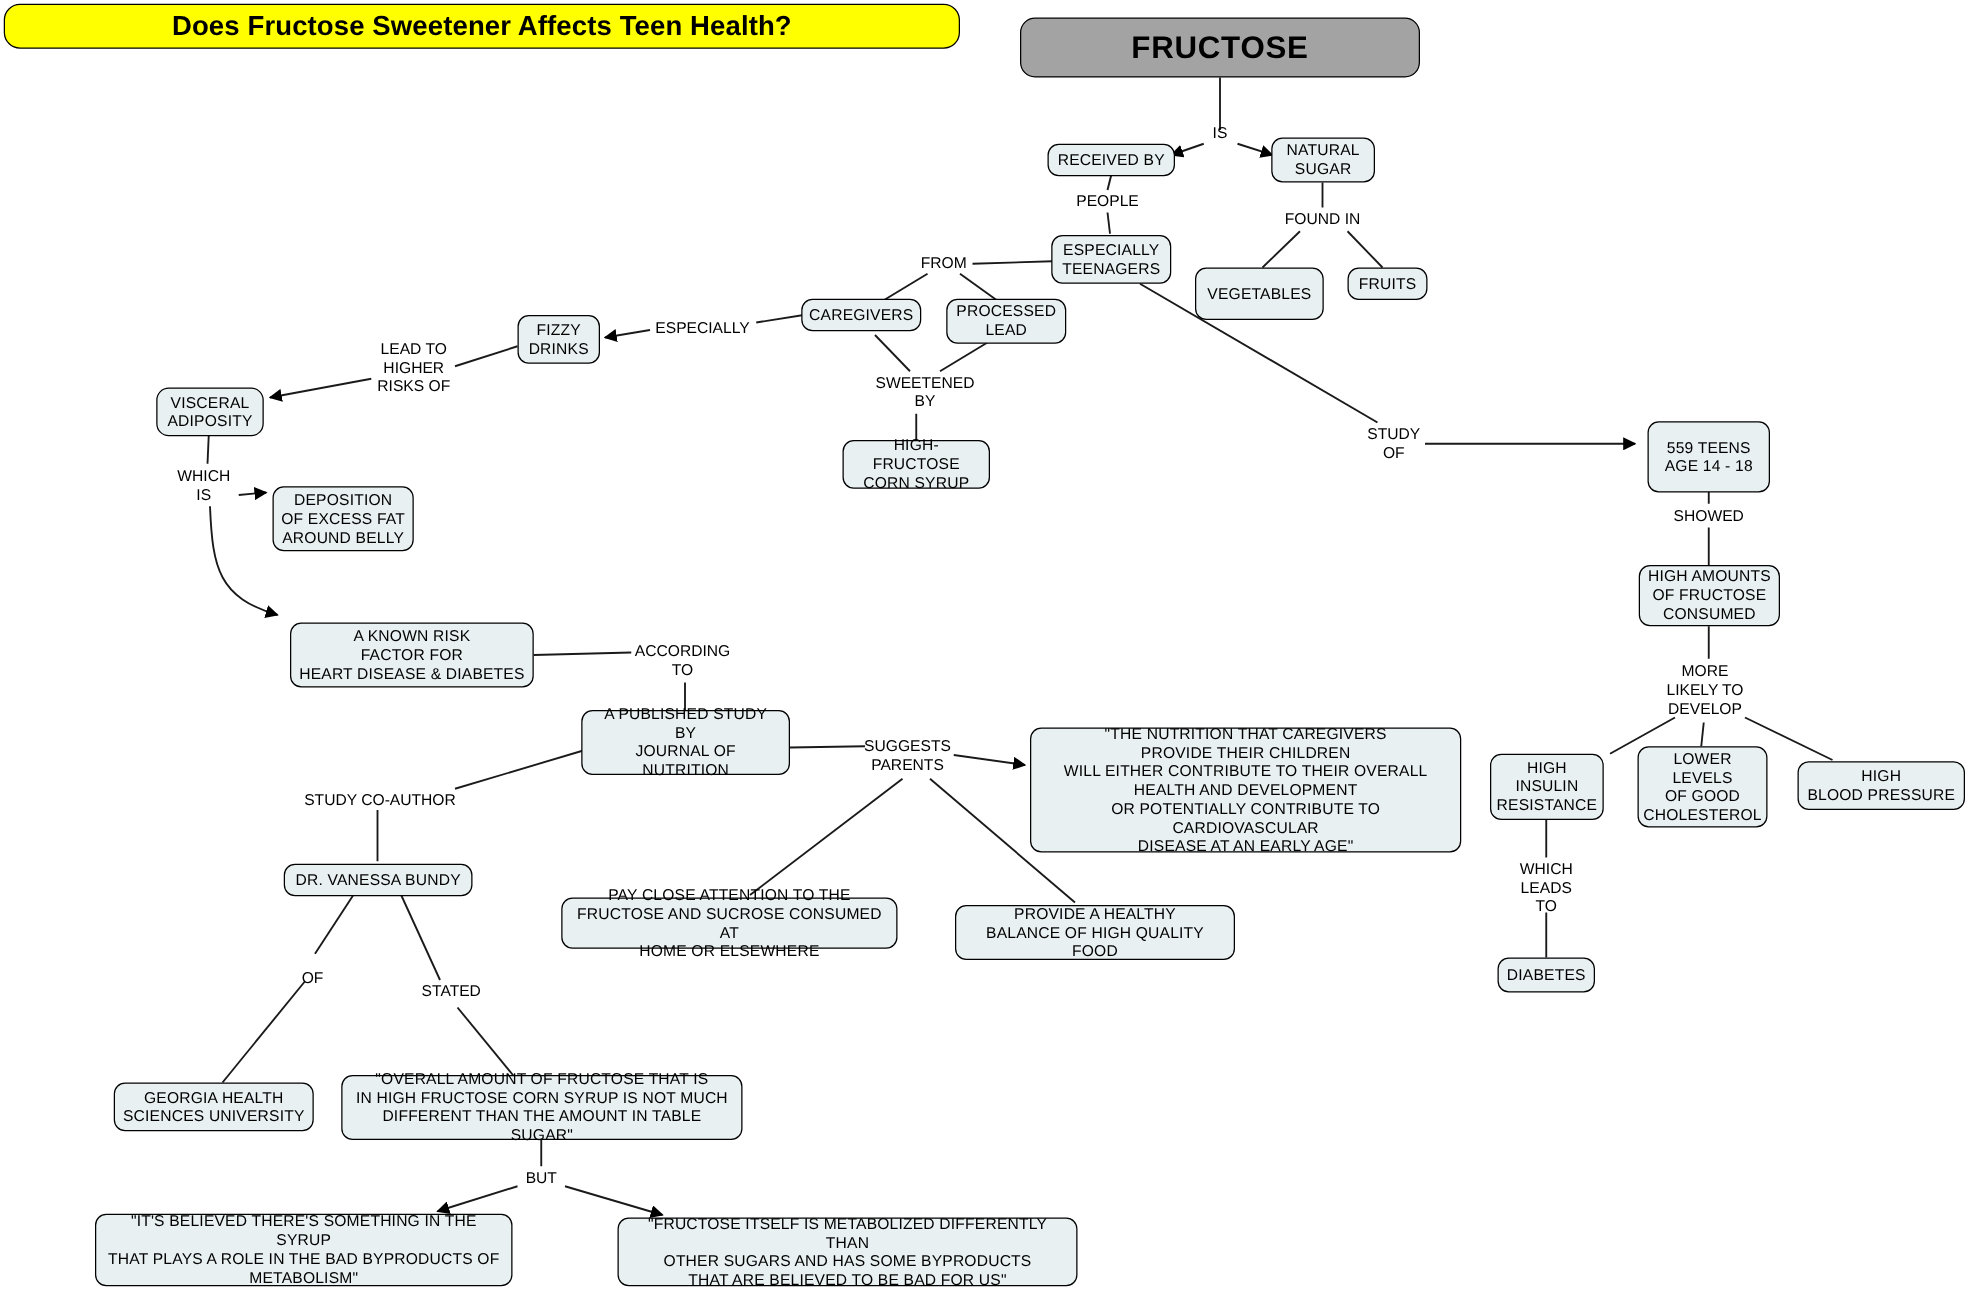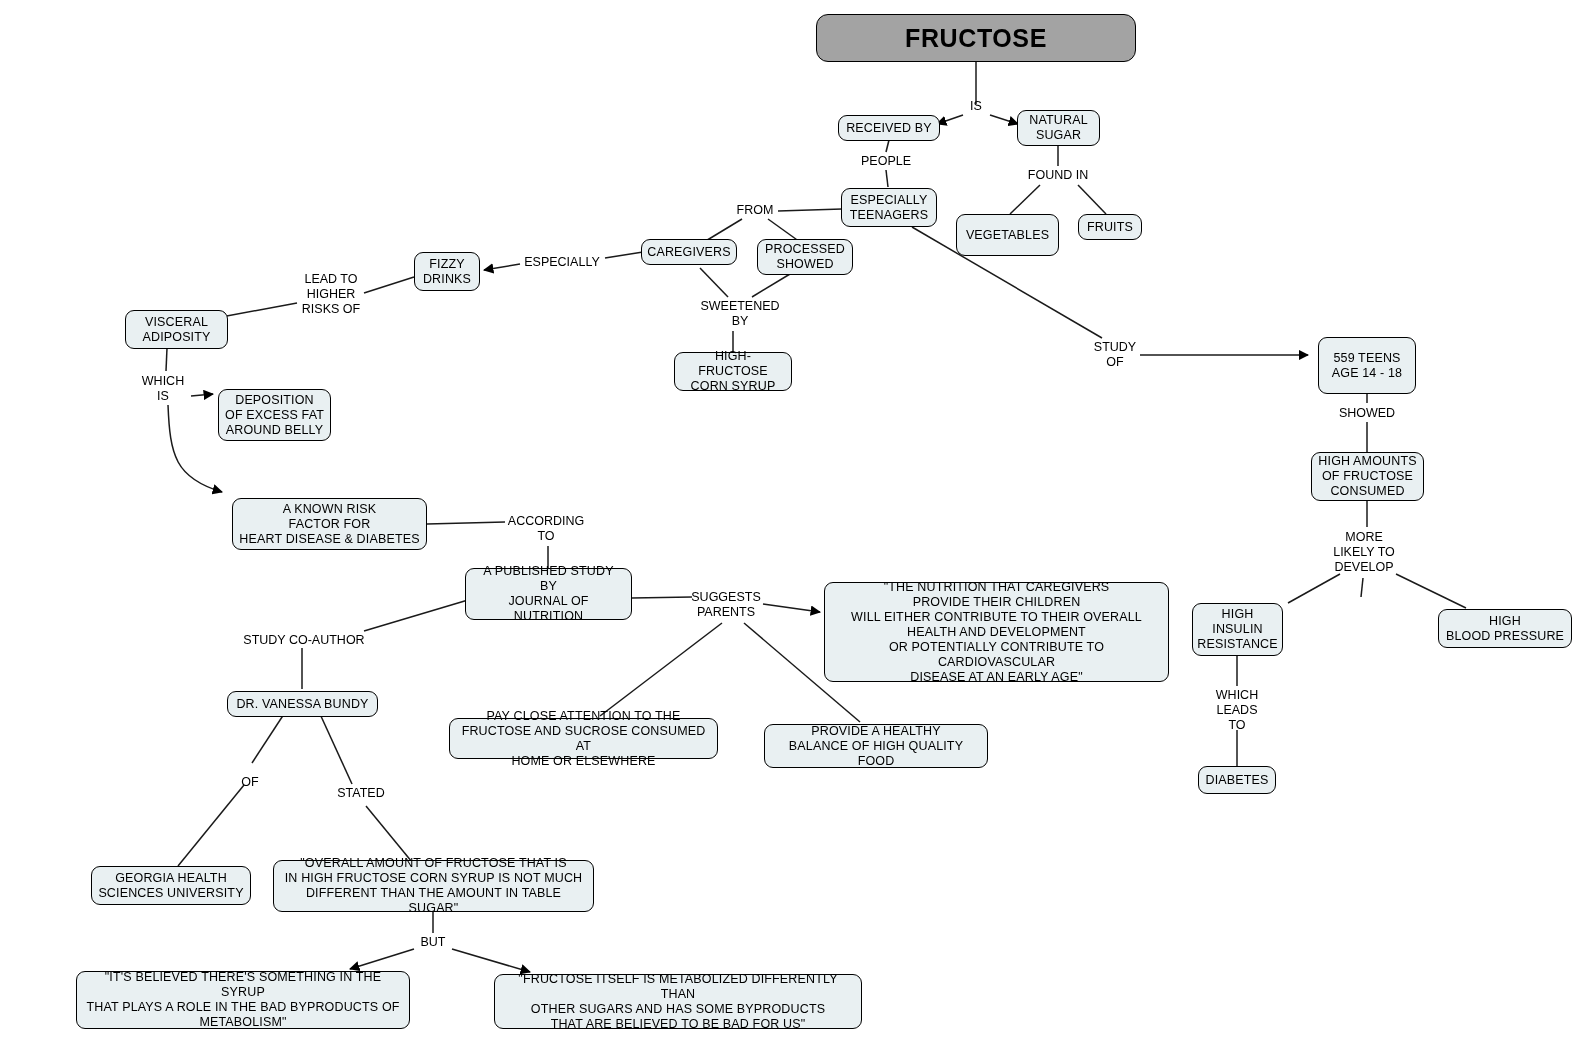--- a/index.html
+++ b/index.html
@@ -132,47 +132,48 @@
       <path d="M 1367 501 L 1367 527"></path>
       <path d="M 1340 574 L 1288 603"></path>
       <path d="M 1363 578 L 1361 597"></path>
       <path d="M 1396 574 L 1466 608"></path>
 
       <path d="M 1237 656 L 1237 686"></path>
       <path d="M 1237 730 L 1237 766"></path>
     </g>
   </svg>
 
+  <div class="title-banner" style="left:3px; top:3px; width:765px; height:36px;">Does Fructose Sweetener Affects Teen Health?</div>
 
   <div class="node root" style="left:816px; top:14px; width:320px; height:48px;">FRUCTOSE</div>
 
   <div class="node" style="left:838px; top:115px; width:102px; height:26px;">RECEIVED BY</div>
 
   <div class="node" style="left:1017px; top:110px; width:83px; height:36px;">NATURAL
 SUGAR</div>
 
   <div class="node" style="left:956px; top:214px; width:103px; height:42px;">VEGETABLES</div>
 
   <div class="node" style="left:1078px; top:214px; width:64px; height:26px;">FRUITS</div>
 
   <div class="node" style="left:841px; top:188px; width:96px; height:39px;">ESPECIALLY
 TEENAGERS</div>
 
   <div class="node" style="left:641px; top:239px; width:96px; height:26px;">CAREGIVERS</div>
 
   <div class="node" style="left:757px; top:239px; width:96px; height:36px;">PROCESSED
-SHOWED</div>
+LEAD</div>
 
   <div class="node" style="left:674px; top:352px; width:118px; height:39px;">HIGH-FRUCTOSE
 CORN SYRUP</div>
 
   <div class="node" style="left:414px; top:252px; width:66px; height:39px;">FIZZY
 DRINKS</div>
 
-  <div class="node" style="left:125px; top:310px; width:103px; height:39px;">VISCERAL
+  <div class="node" style="left:125px; top:310px; width:86px; height:39px;border-radius:10px;">VISCERAL
 ADIPOSITY</div>
 
   <div class="node" style="left:218px; top:389px; width:113px; height:52px;">DEPOSITION
 OF EXCESS FAT
 AROUND BELLY</div>
 
   <div class="node" style="left:232px; top:498px; width:195px; height:52px;">A KNOWN RISK
 FACTOR FOR
 HEART DISEASE &amp; DIABETES</div>
 
@@ -215,20 +216,24 @@
 AGE 14 - 18</div>
 
   <div class="node" style="left:1311px; top:452px; width:113px; height:49px;">HIGH AMOUNTS
 OF FRUCTOSE
 CONSUMED</div>
 
   <div class="node" style="left:1192px; top:603px; width:91px; height:53px;">HIGH
 INSULIN
 RESISTANCE</div>
 
+  <div class="node" style="left:1310px; top:597px; width:104px; height:65px;">LOWER
+LEVELS
+OF GOOD
+CHOLESTEROL</div>
 
   <div class="node" style="left:1438px; top:609px; width:134px; height:39px;">HIGH
 BLOOD PRESSURE</div>
 
   <div class="node" style="left:1198px; top:766px; width:78px; height:28px;">DIABETES</div>
 
   <div class="lbl" style="left:976px; top:99px;">IS</div>
   <div class="lbl" style="left:886px; top:154px;">PEOPLE</div>
   <div class="lbl" style="left:1058px; top:168px;">FOUND IN</div>
   <div class="lbl" style="left:755px; top:203px;">FROM</div>

